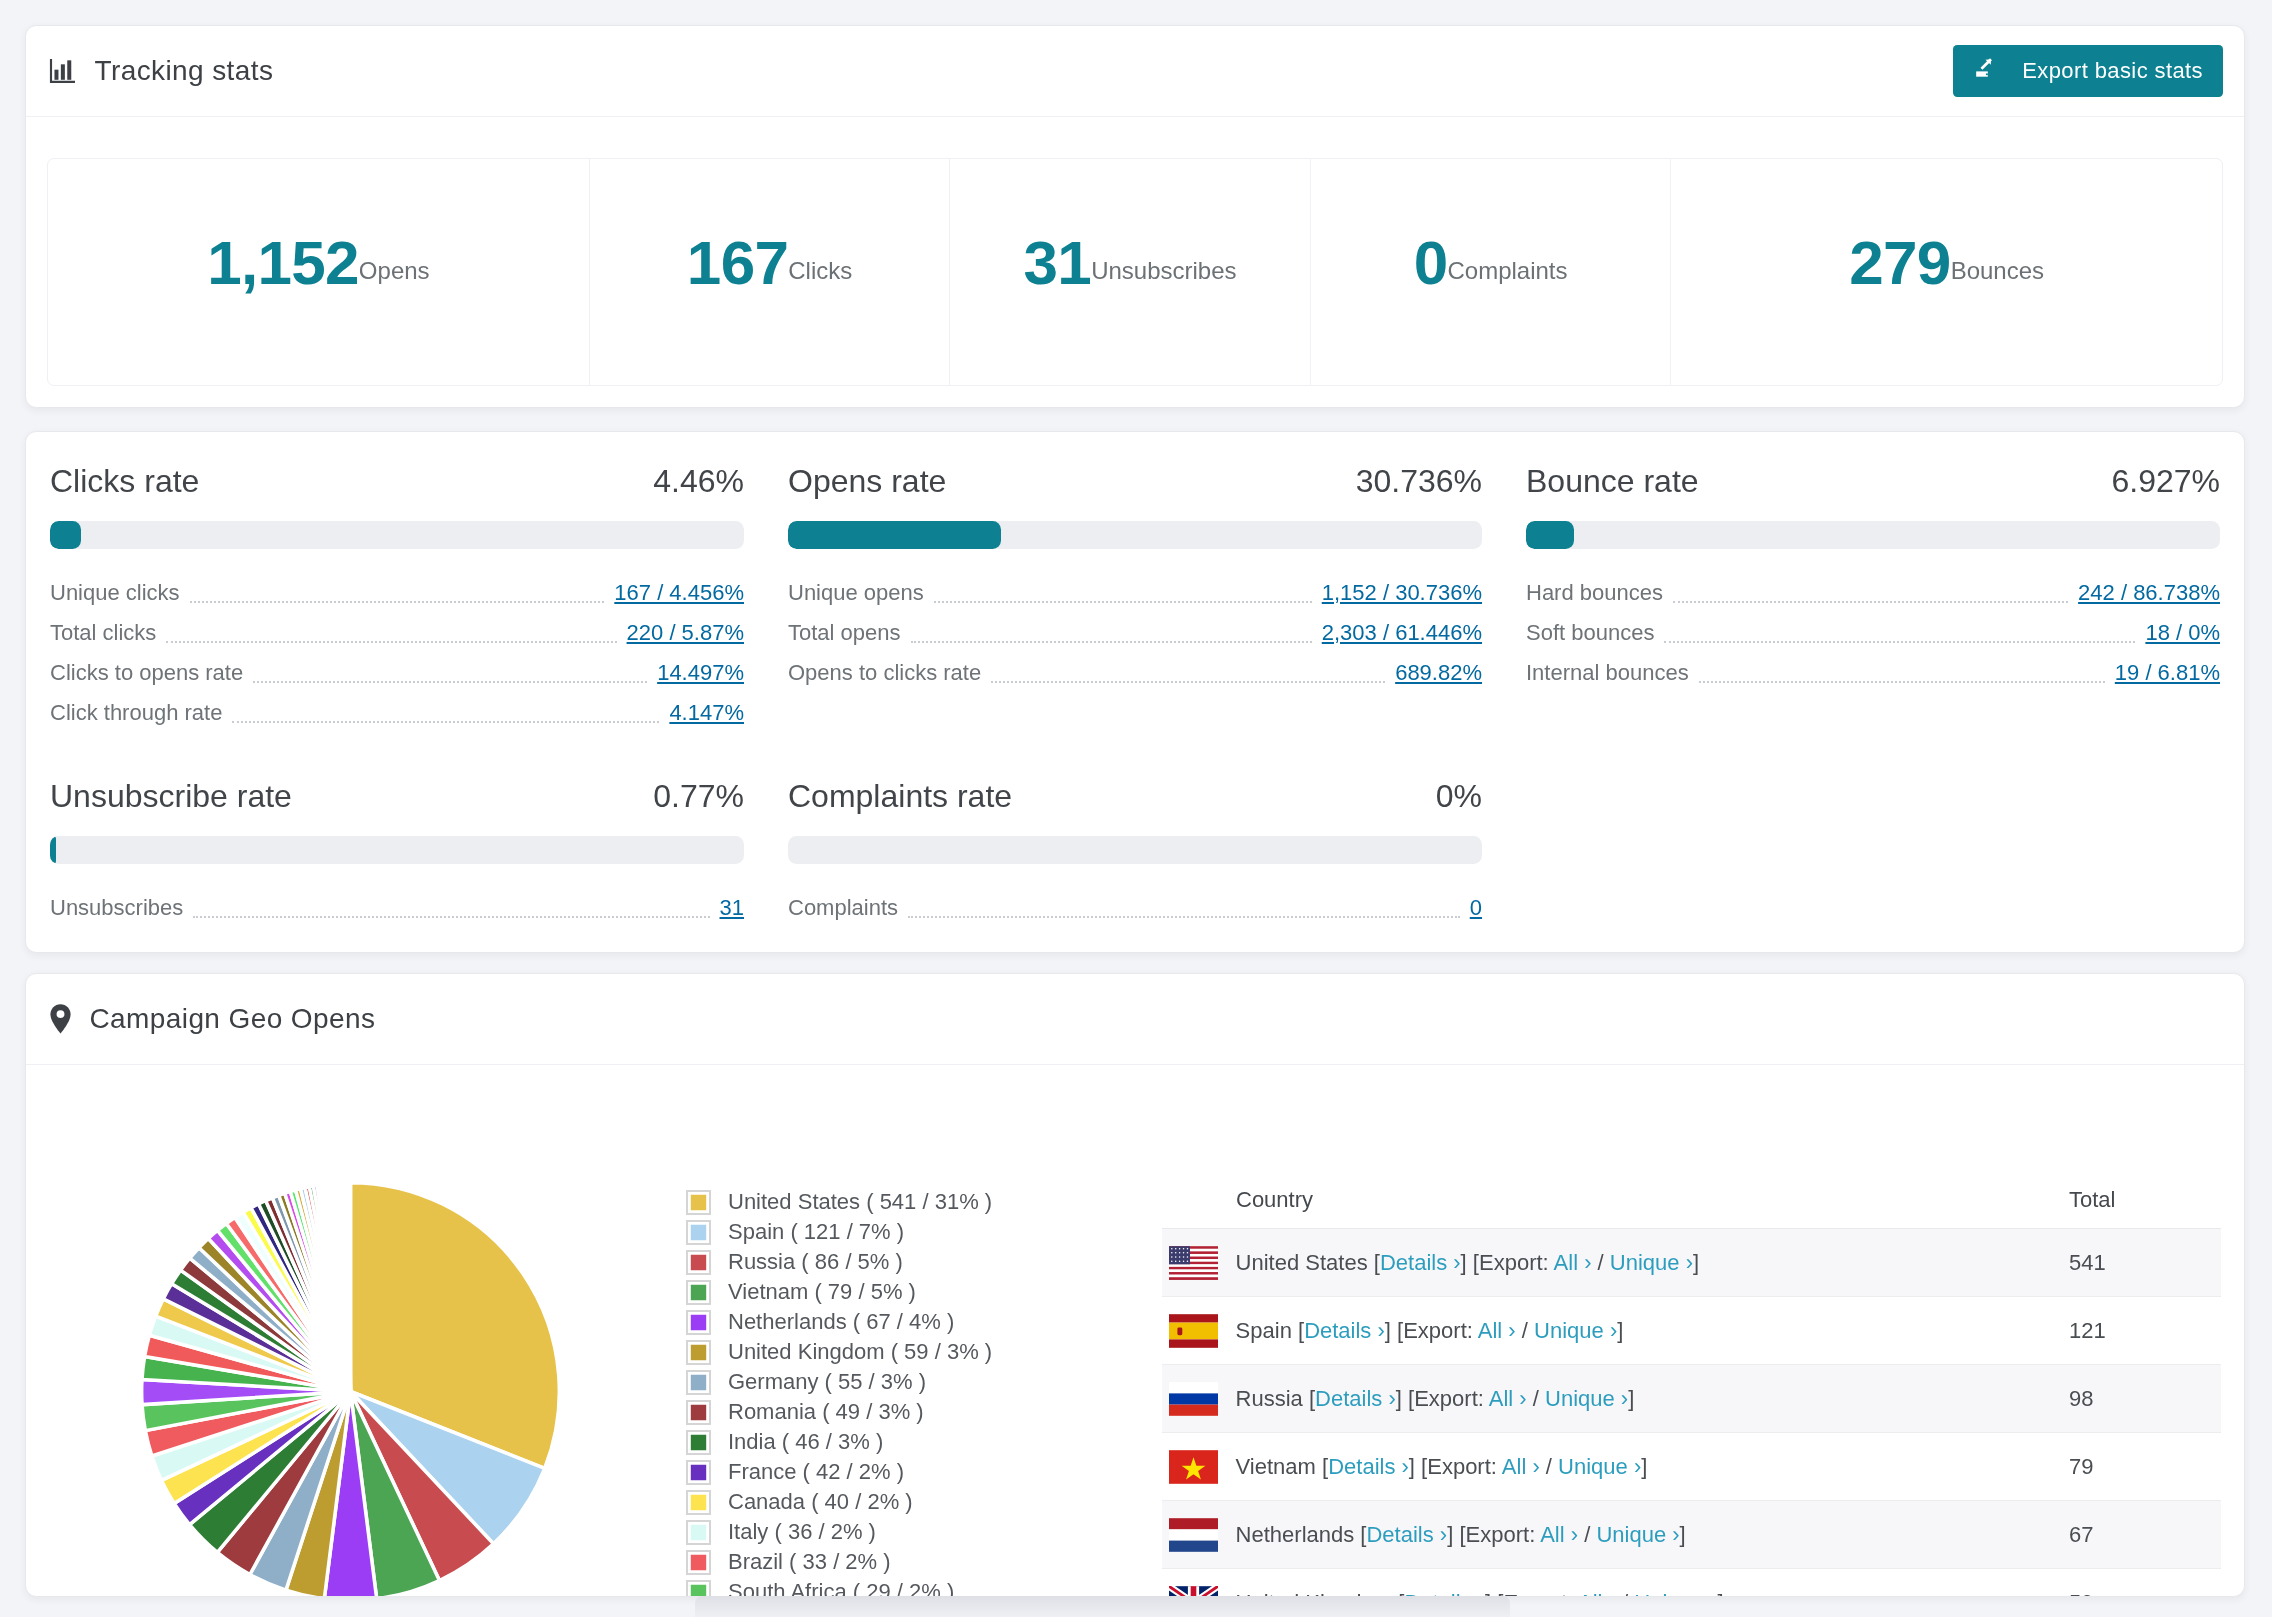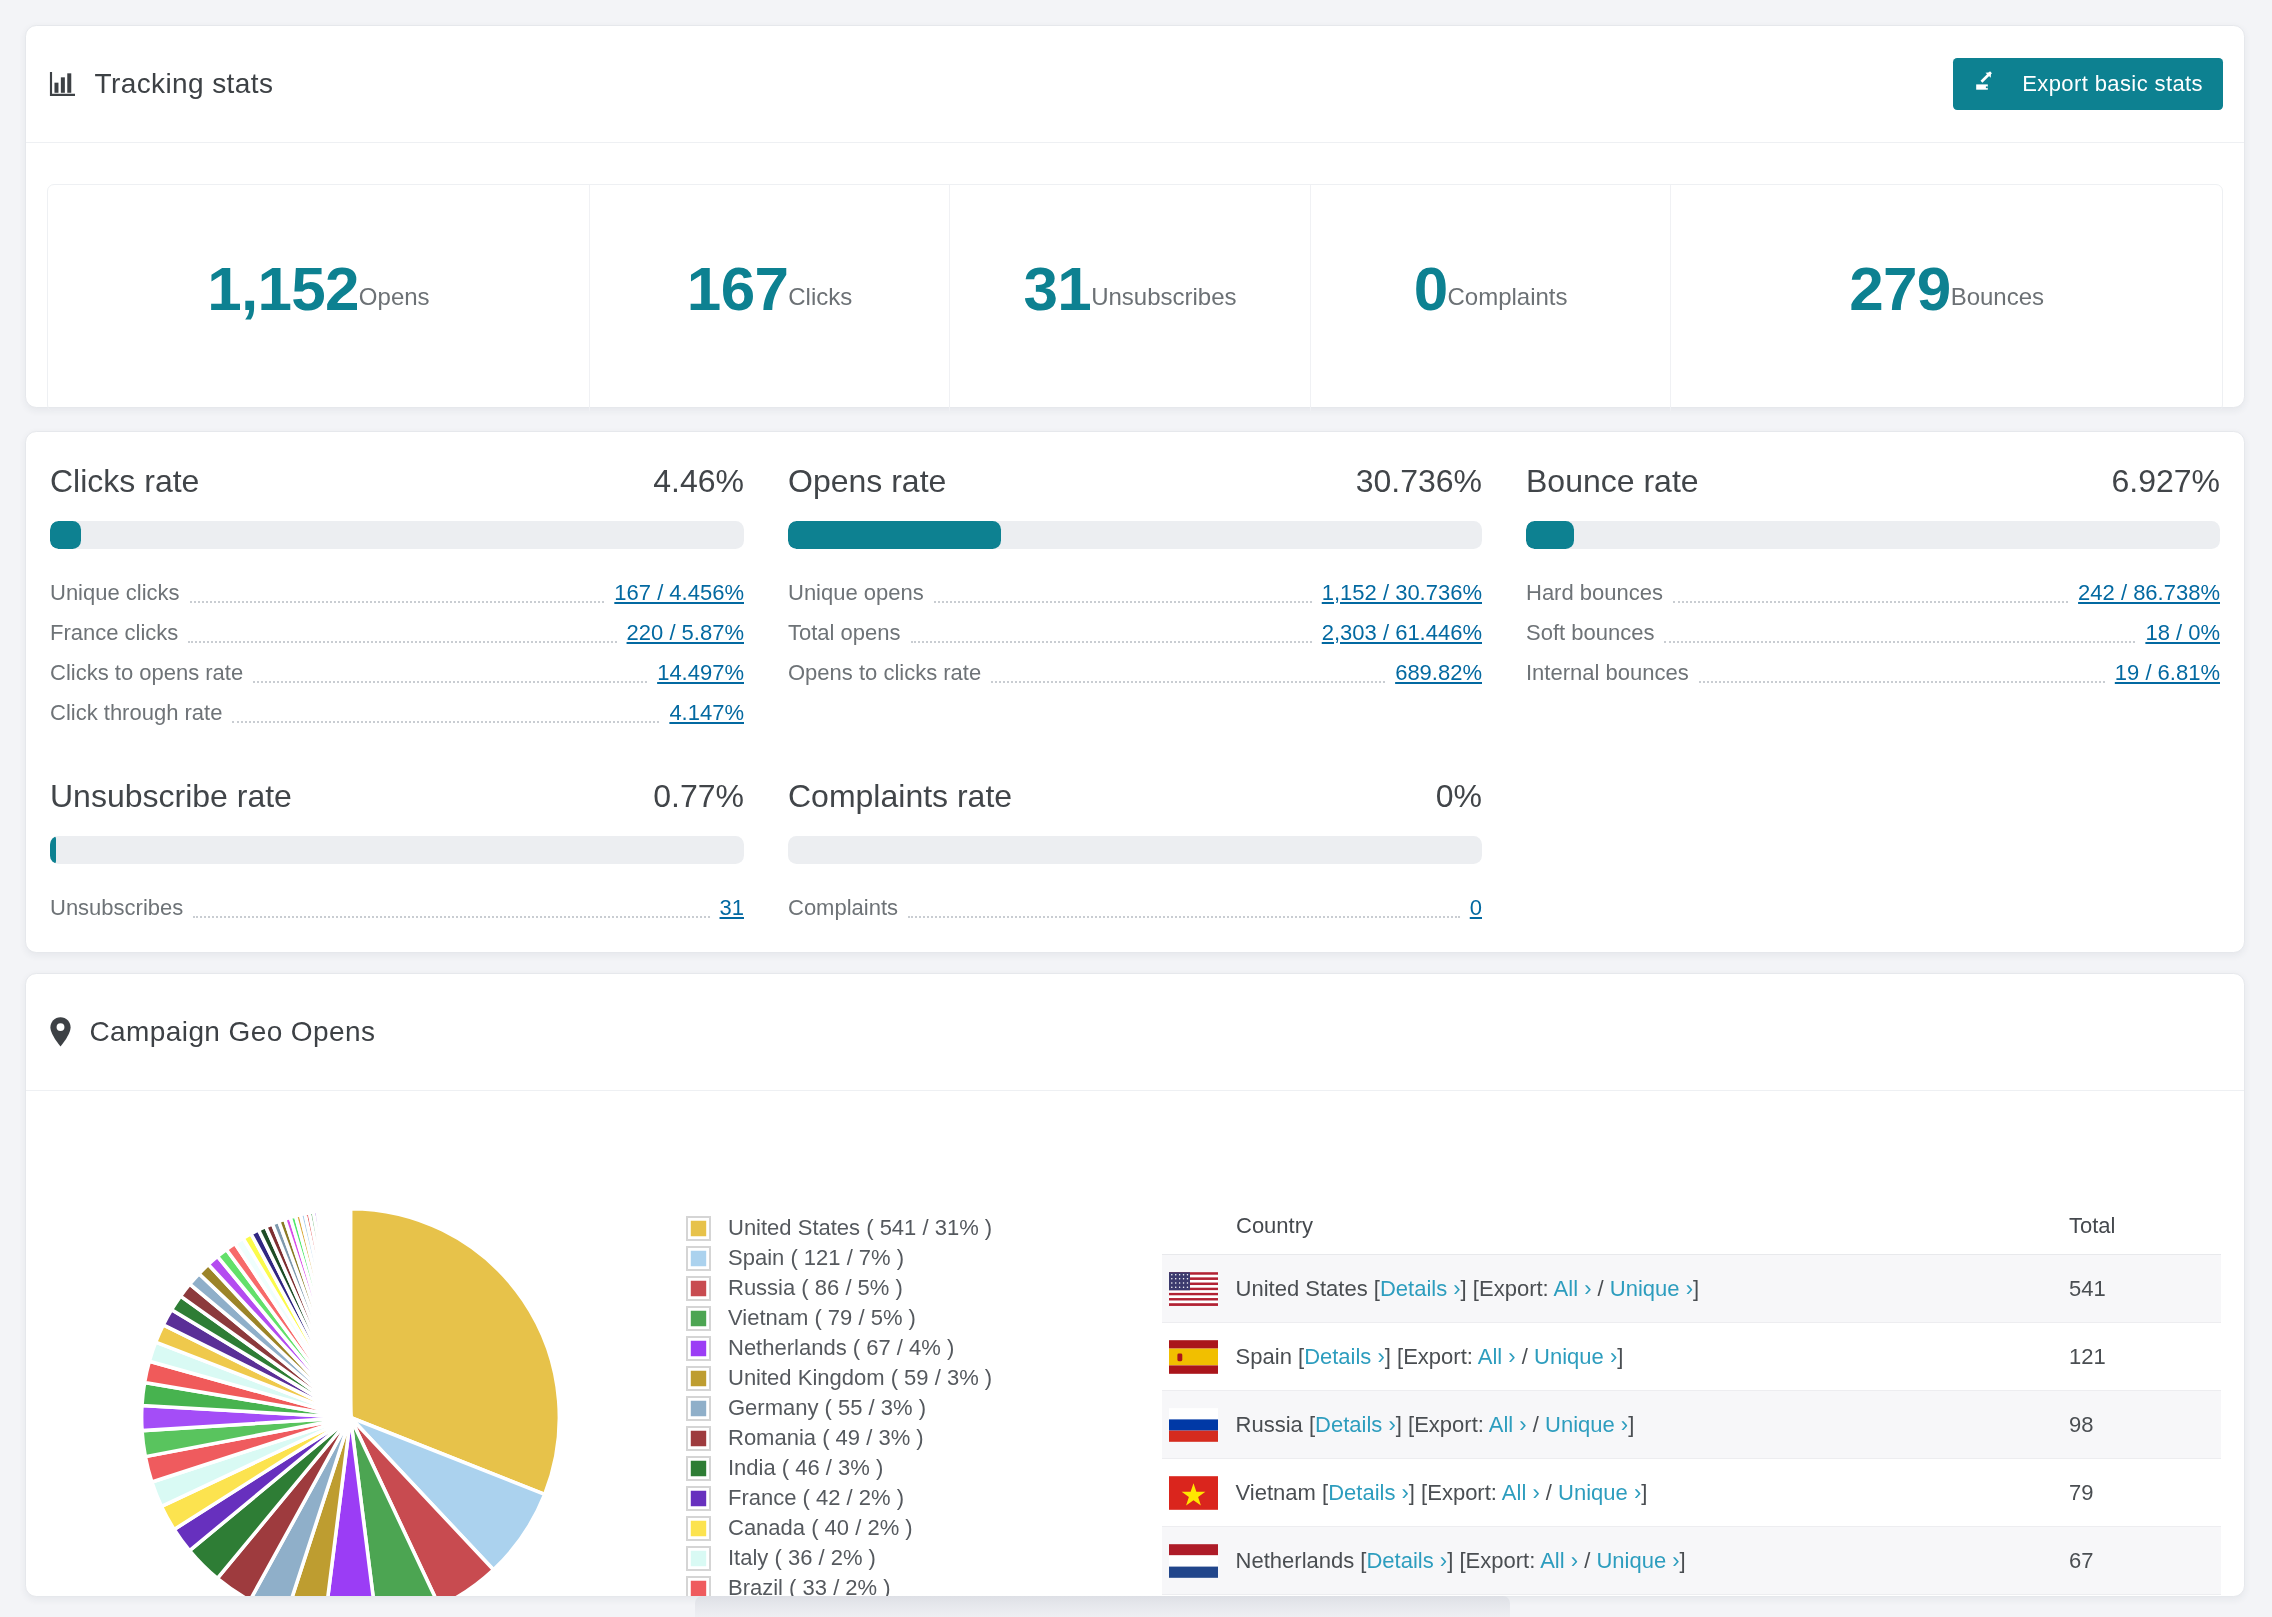--- a/index.html
+++ b/index.html
@@ -13,21 +13,21 @@
   .card{
     position:absolute;left:25px;width:2218px;background:#ffffff;
     border:0.7px solid #e6e8ec;border-radius:11.3px;
     box-shadow:0 2.1px 7px rgba(40,45,60,0.06);
   }
   #card-tracking{top:25px;height:381px;}
   #card-rates{top:431px;height:520px;}
   #card-geo{top:973px;height:622px;overflow:hidden;}
 
   .card-header{
-    display:flex;align-items:center;height:90px;padding:13px 21px;
+    display:flex;align-items:center;height:90px;padding:0 21px;
     border-bottom:1.4px solid #eef0f3;
   }
   .card-title{
     display:flex;align-items:center;gap:15.5px;
     font-size:28px;color:#3d4145;font-weight:500;letter-spacing:0.4px;
   }
   .card-title svg{display:block;}
 
   
   .btn-export{
@@ -166,21 +166,21 @@
         <div class="rate-bar">
           <div class="rate-fill" style="width: 4.46%;"></div>
         </div>
         <div class="rate-rows">
           <div class="rate-row">
             <span class="lbl">Unique clicks</span>
             <span class="leader"></span>
             <span class="val">167 / 4.456%</span>
           </div>
           <div class="rate-row">
-            <span class="lbl">France clicks</span>
+            <span class="lbl">Total clicks</span>
             <span class="leader"></span>
             <span class="val">220 / 5.87%</span>
           </div>
           <div class="rate-row">
             <span class="lbl">Clicks to opens rate</span>
             <span class="leader"></span>
             <span class="val">14.497%</span>
           </div>
           <div class="rate-row">
             <span class="lbl">Click through rate</span>

